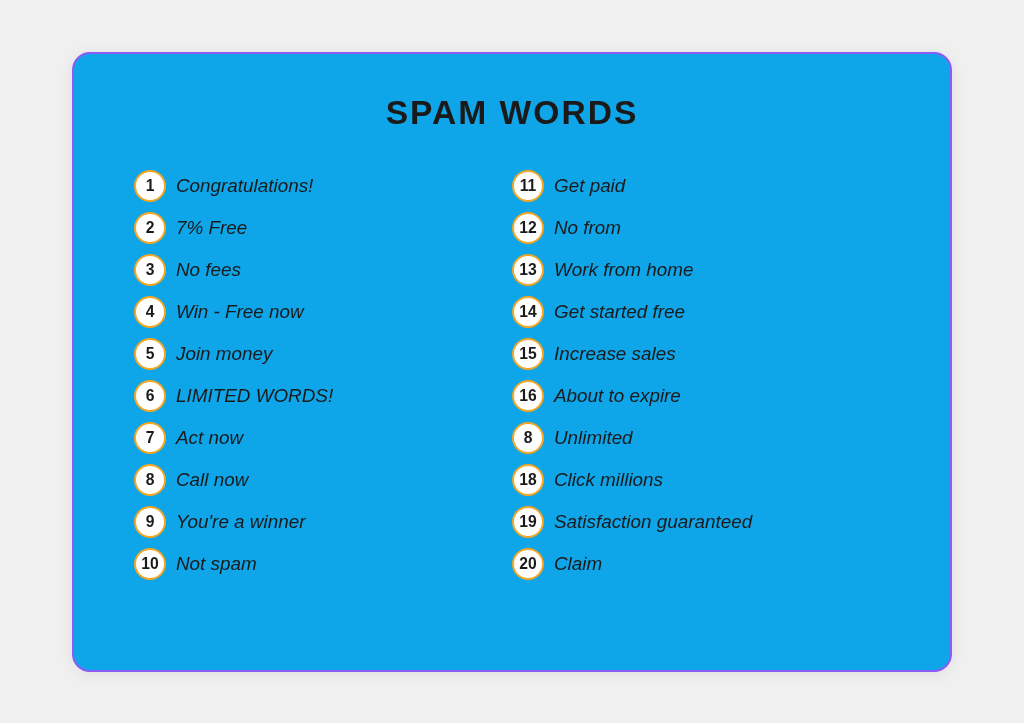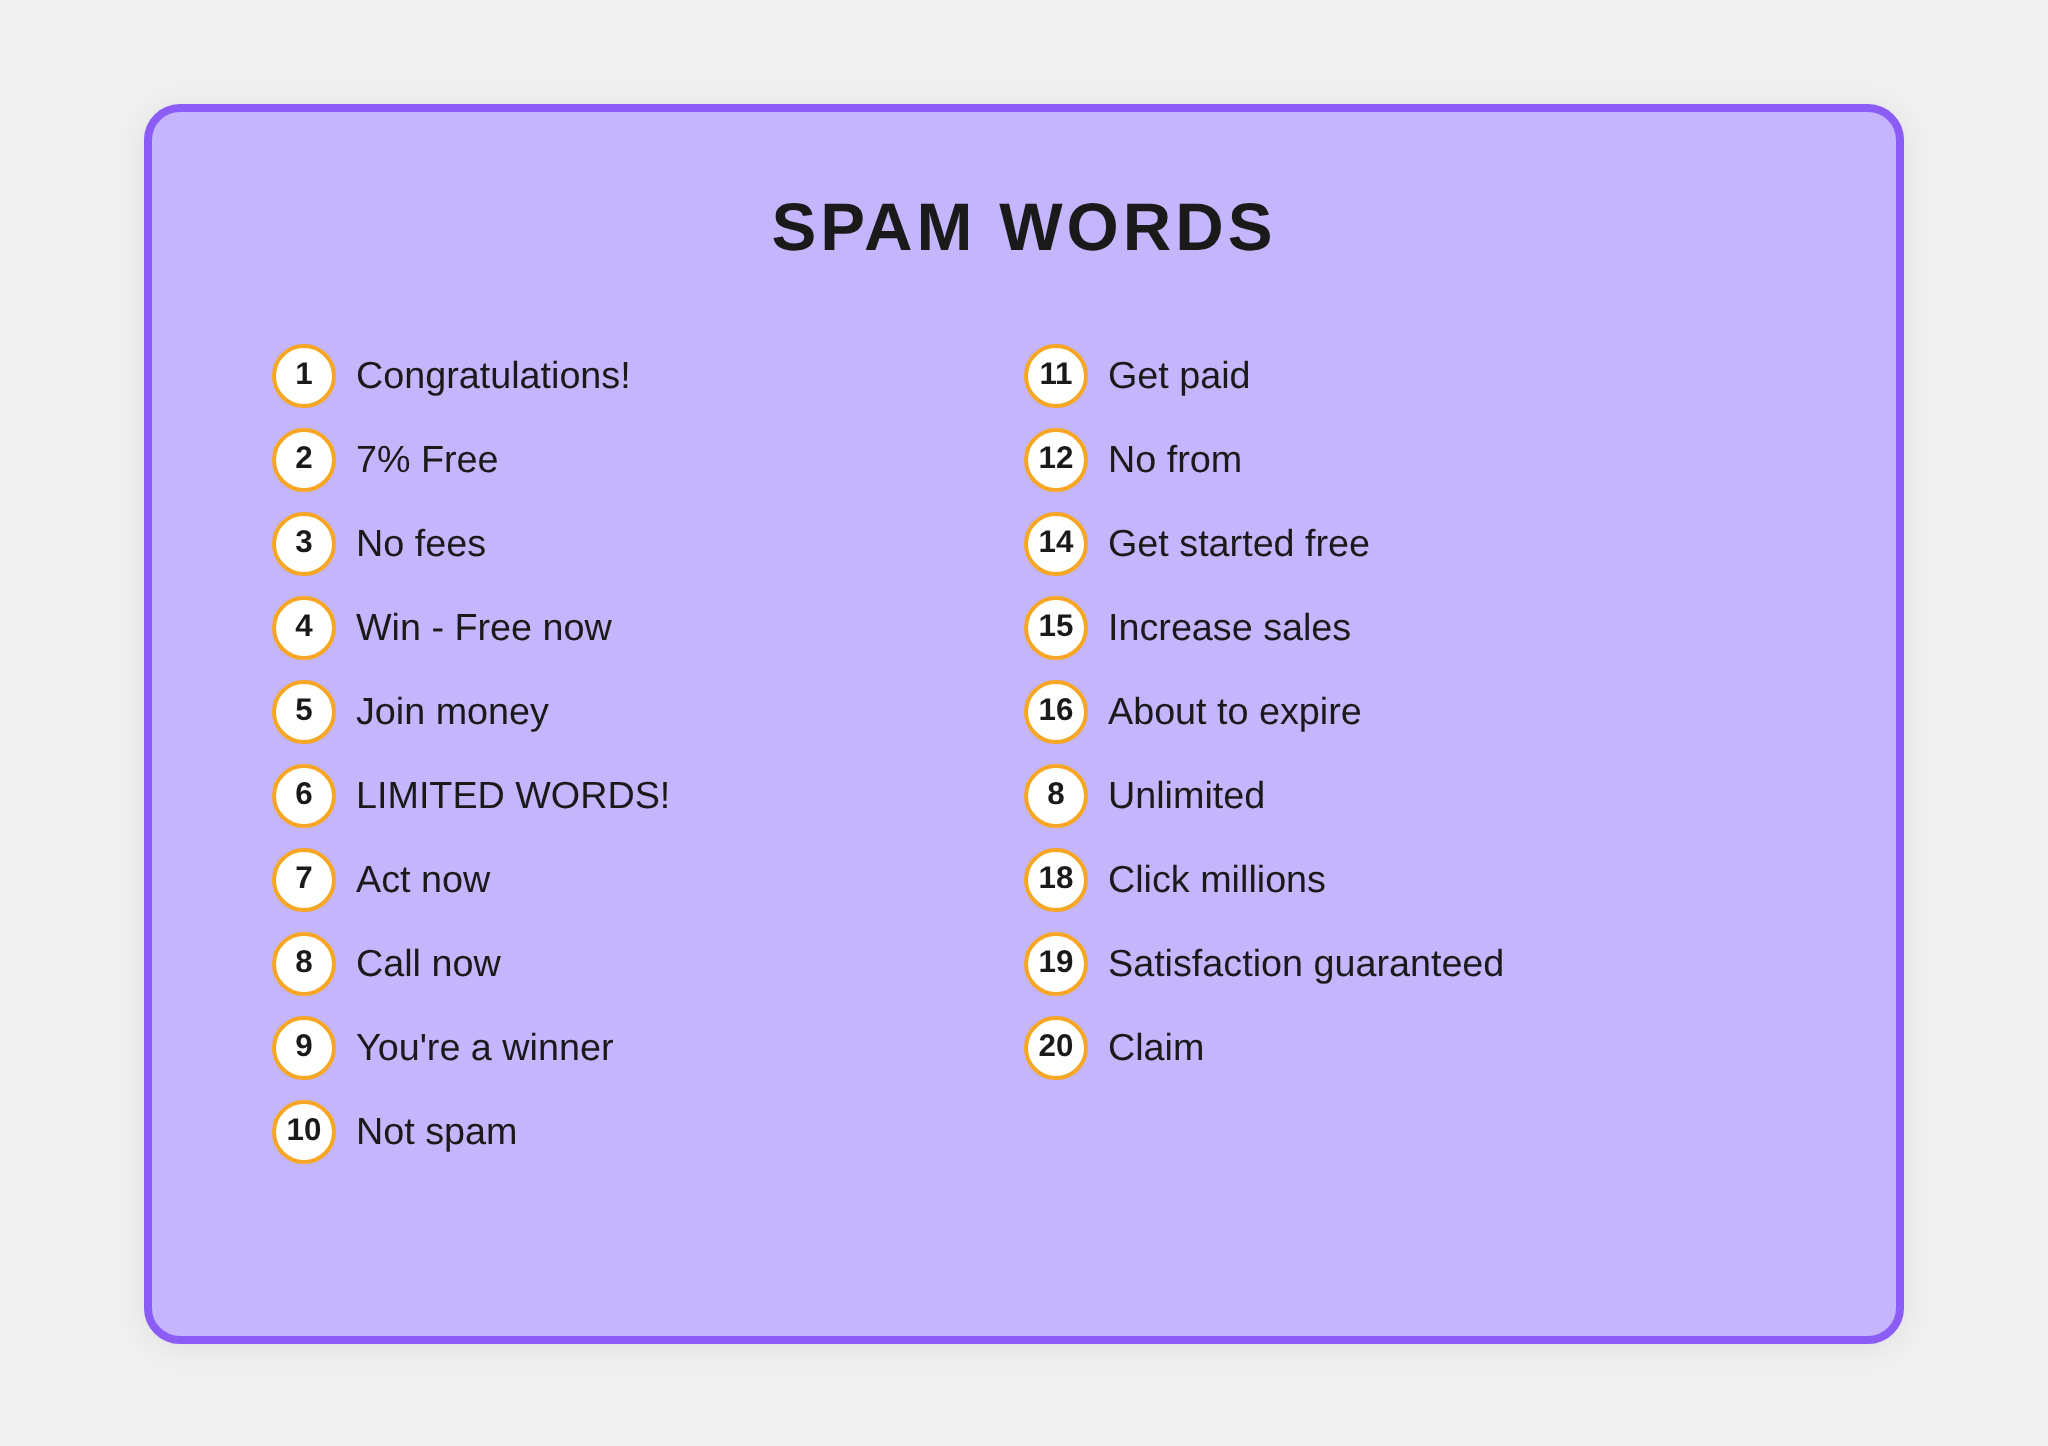--- a/index.html
+++ b/index.html
@@ -12,22 +12,22 @@
       background: #f0f0f0;
       display: flex;
       align-items: center;
       justify-content: center;
       width: 1024px;
       height: 723px;
       font-family: Arial, sans-serif;
     }
 
     .card {
-      background: #c4b5fd;
-      border: 4px solid #8b5cf6;
+      background: #0ea5e9;
+      border: 2px solid #8b5cf6;
       border-radius: 18px;
       width: 880px;
       min-height: 620px;
       padding: 40px 60px 50px 60px;
       box-shadow: 0 2px 16px rgba(0,0,0,0.07);
     }
 
     .title {
       text-align: center;
       font-size: 2.1rem;
@@ -68,20 +68,21 @@
       font-size: 0.98rem;
       font-weight: 700;
       color: #1a1a1a;
       flex-shrink: 0;
       background: #fff;
     }
 
     .item-text {
       font-size: 1.18rem;
       color: #1a1a1a;
+      font-style: italic;
     }
   </style>
 </head>
 <body>
 
 <div class="card">
   <div class="title">SPAM WORDS</div>
   <div class="lists-container">
     <div class="list-col" id="left-col">
         <div class="list-item">
@@ -128,20 +129,24 @@
     <div class="list-col" id="right-col">
         <div class="list-item">
           <span class="item-number">11</span>
           <span class="item-text">Get paid</span>
         </div>
         <div class="list-item">
           <span class="item-number">12</span>
           <span class="item-text">No from</span>
         </div>
         <div class="list-item">
+          <span class="item-number">13</span>
+          <span class="item-text">Work from home</span>
+        </div>
+        <div class="list-item">
           <span class="item-number">14</span>
           <span class="item-text">Get started free</span>
         </div>
         <div class="list-item">
           <span class="item-number">15</span>
           <span class="item-text">Increase sales</span>
         </div>
         <div class="list-item">
           <span class="item-number">16</span>
           <span class="item-text">About to expire</span>

